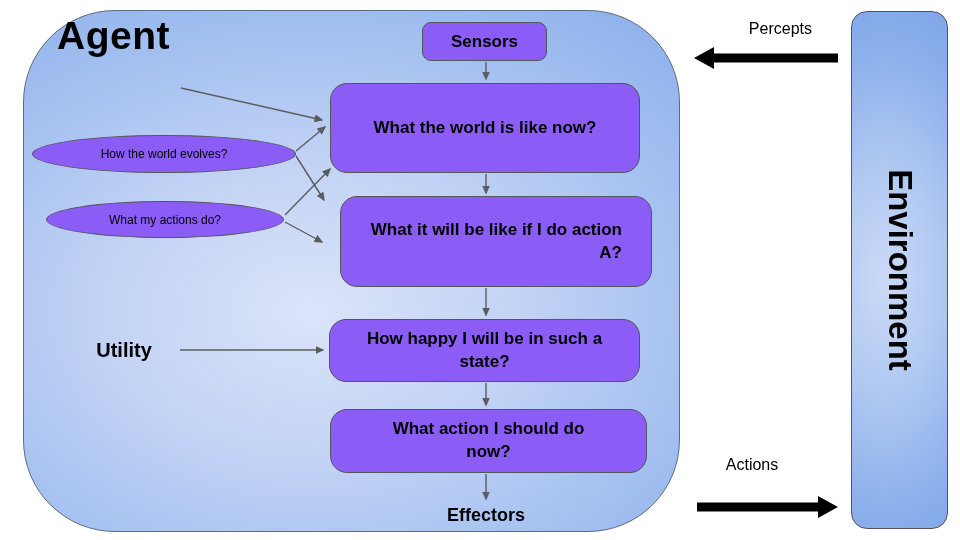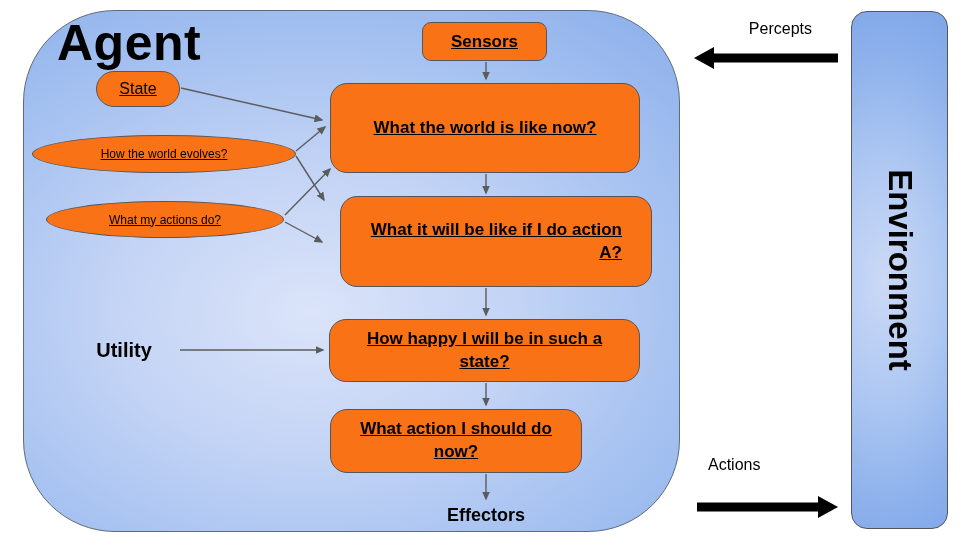--- a/index.html
+++ b/index.html
@@ -9,42 +9,41 @@
   }
   
   .agent-box{
     position:absolute;left:23px;top:10px;width:657px;height:522px;
     border-radius:92px;border:1px solid #5f6b7a;
     background:radial-gradient(ellipse 125% 112% at 44% 58%,
       #dbe4f9 0%, #c4d4f5 24%, #a3c0f0 48%, #83a8e9 75%, #6e97e4 100%);
     box-sizing:border-box;
   }
   .agent-title{
-    position:absolute;left:57px;top:14px;font-size:50px;font-weight:bold;
+    position:absolute;left:57px;top:14px;font-size:39px;font-weight:bold;
     letter-spacing:0.5px;
   }
   
   .node{
-    position:absolute;box-sizing:border-box;background:#f97316;
+    position:absolute;box-sizing:border-box;background:#8b5cf6;
     border:1.6px solid #55565a;display:flex;align-items:center;justify-content:center;
     text-align:center;
-    text-decoration:underline;
   }
   .qbox{border-radius:17px;font-weight:bold;font-size:17px;line-height:1.35;}
   .qbox .txt{display:inline-block;}
   .sensors{left:422px;top:22px;width:125px;height:39px;border-radius:9px;
     font-weight:bold;font-size:17px;}
   .state{left:96px;top:71px;width:84px;height:36px;border-radius:18px;font-size:16px;}
   .ellipse{border-radius:50%;font-size:12px;}
   .evolves{left:32px;top:135px;width:264px;height:38px;}
   .myactions{left:46px;top:201px;width:238px;height:37px;}
   .box1{left:330px;top:83px;width:310px;height:90px;}
   .box2{left:340px;top:196px;width:312px;height:91px;text-align:right;}
   .box3{left:329px;top:319px;width:311px;height:63px;justify-content:center;}
-  .box4{left:330px;top:409px;width:252px;height:64px;}
+  .box4{left:330px;top:409px;width:317px;height:64px;}
   .b1 .txt{max-width:285px;text-align:center;}
   .b2 .txt{max-width:252px;}
   .b3 .txt{max-width:252px;}
   .b4 .txt{max-width:232px;}
   .utility{
     position:absolute;left:92px;top:339px;width:64px;text-align:center;
     font-weight:bold;font-size:20px;
   }
   .effectors{
     position:absolute;left:418px;top:505px;width:136px;text-align:center;
@@ -56,37 +55,36 @@
     border-radius:16px;border:1.2px solid #54565c;box-sizing:border-box;
     background:radial-gradient(ellipse 170% 62% at 34% 52%,
       #ccd9f6 0%, #b0c9f2 35%, #8cb0eb 72%, #7aa2e8 100%);
     display:flex;align-items:center;justify-content:center;
   }
   .env-title{
     font-weight:bold;font-size:33px;white-space:nowrap;transform:rotate(90deg);
   }
   .io-label{position:absolute;font-size:16px;}
   .percepts-label{left:720px;top:20px;width:92px;text-align:right;}
-  .actions-label{left:708px;top:456px;width:88px;}
+  .actions-label{left:708px;top:456px;width:88px;text-align:center;}
   .arrows{position:absolute;left:0;top:0;width:960px;height:540px;pointer-events:none;}
 </style>
 </head>
 <body>
 
 <div class="canvas">
 
   <div class="agent-box"></div>
   <div class="agent-title">Agent</div>
 
   <div class="env-box">
     <div class="env-title">Environment</div>
   </div>
 
   <div class="node sensors">Sensors</div>
-  <div class="node state">State</div>
   <div class="node ellipse evolves">How the world evolves?</div>
   <div class="node ellipse myactions">What my actions do?</div>
 
   <div class="node qbox box1 b1">
     <span class="txt">What the world is like now?</span>
   </div>
   <div class="node qbox box2 b2">
     <span class="txt">What it will be like if I do action A?</span>
   </div>
   <div class="node qbox box3 b3">

